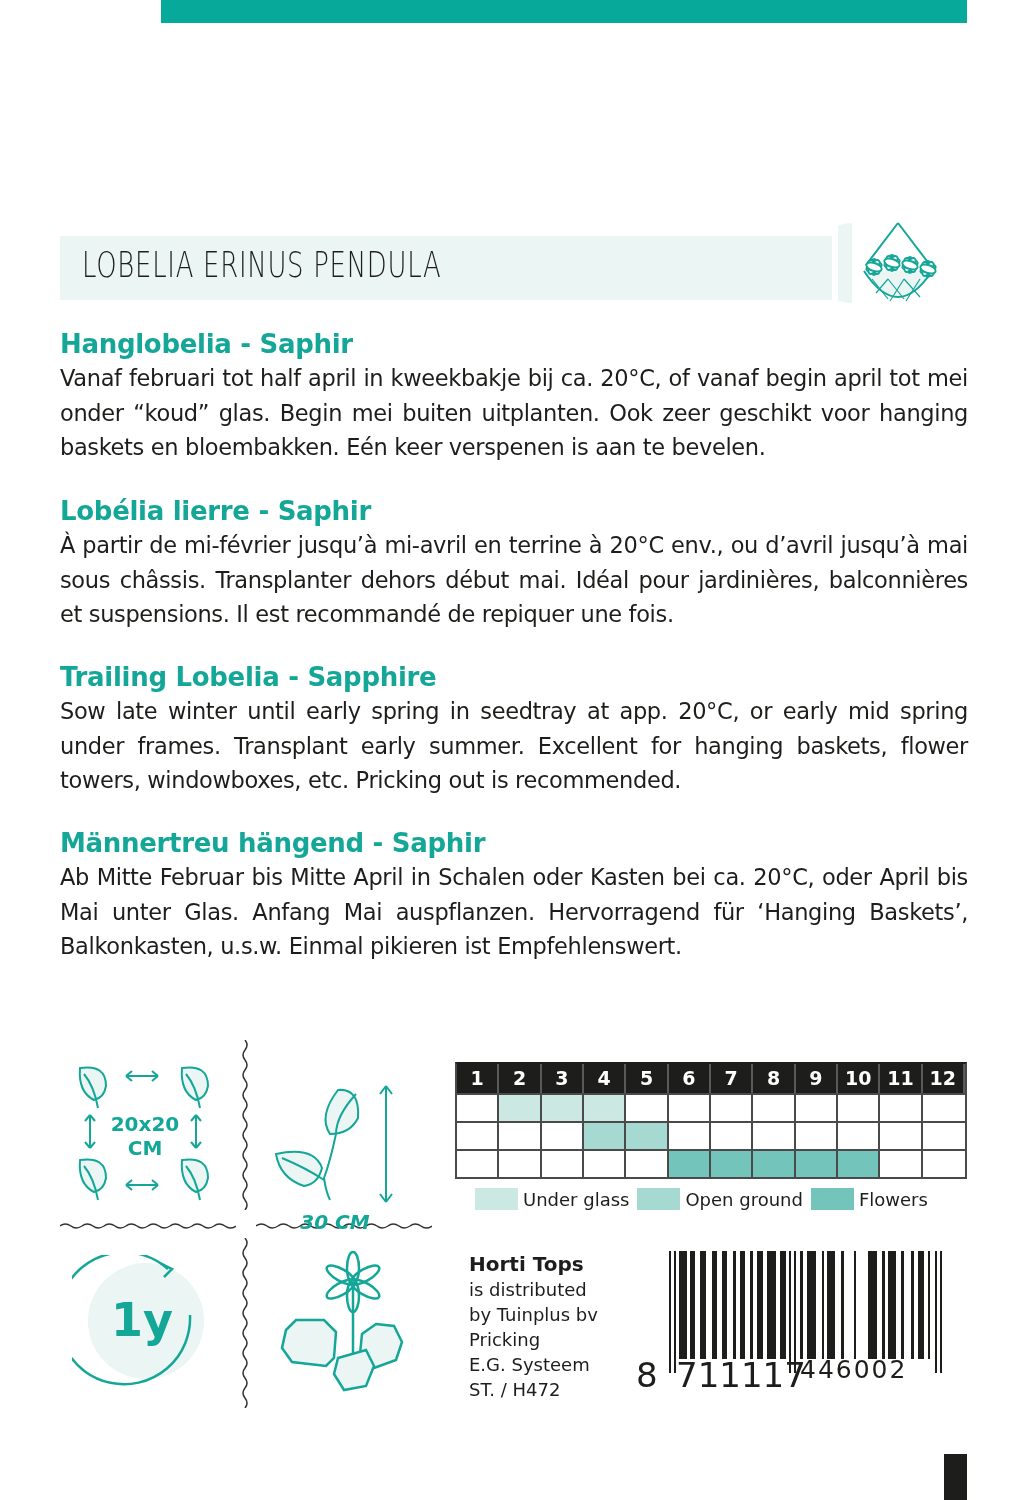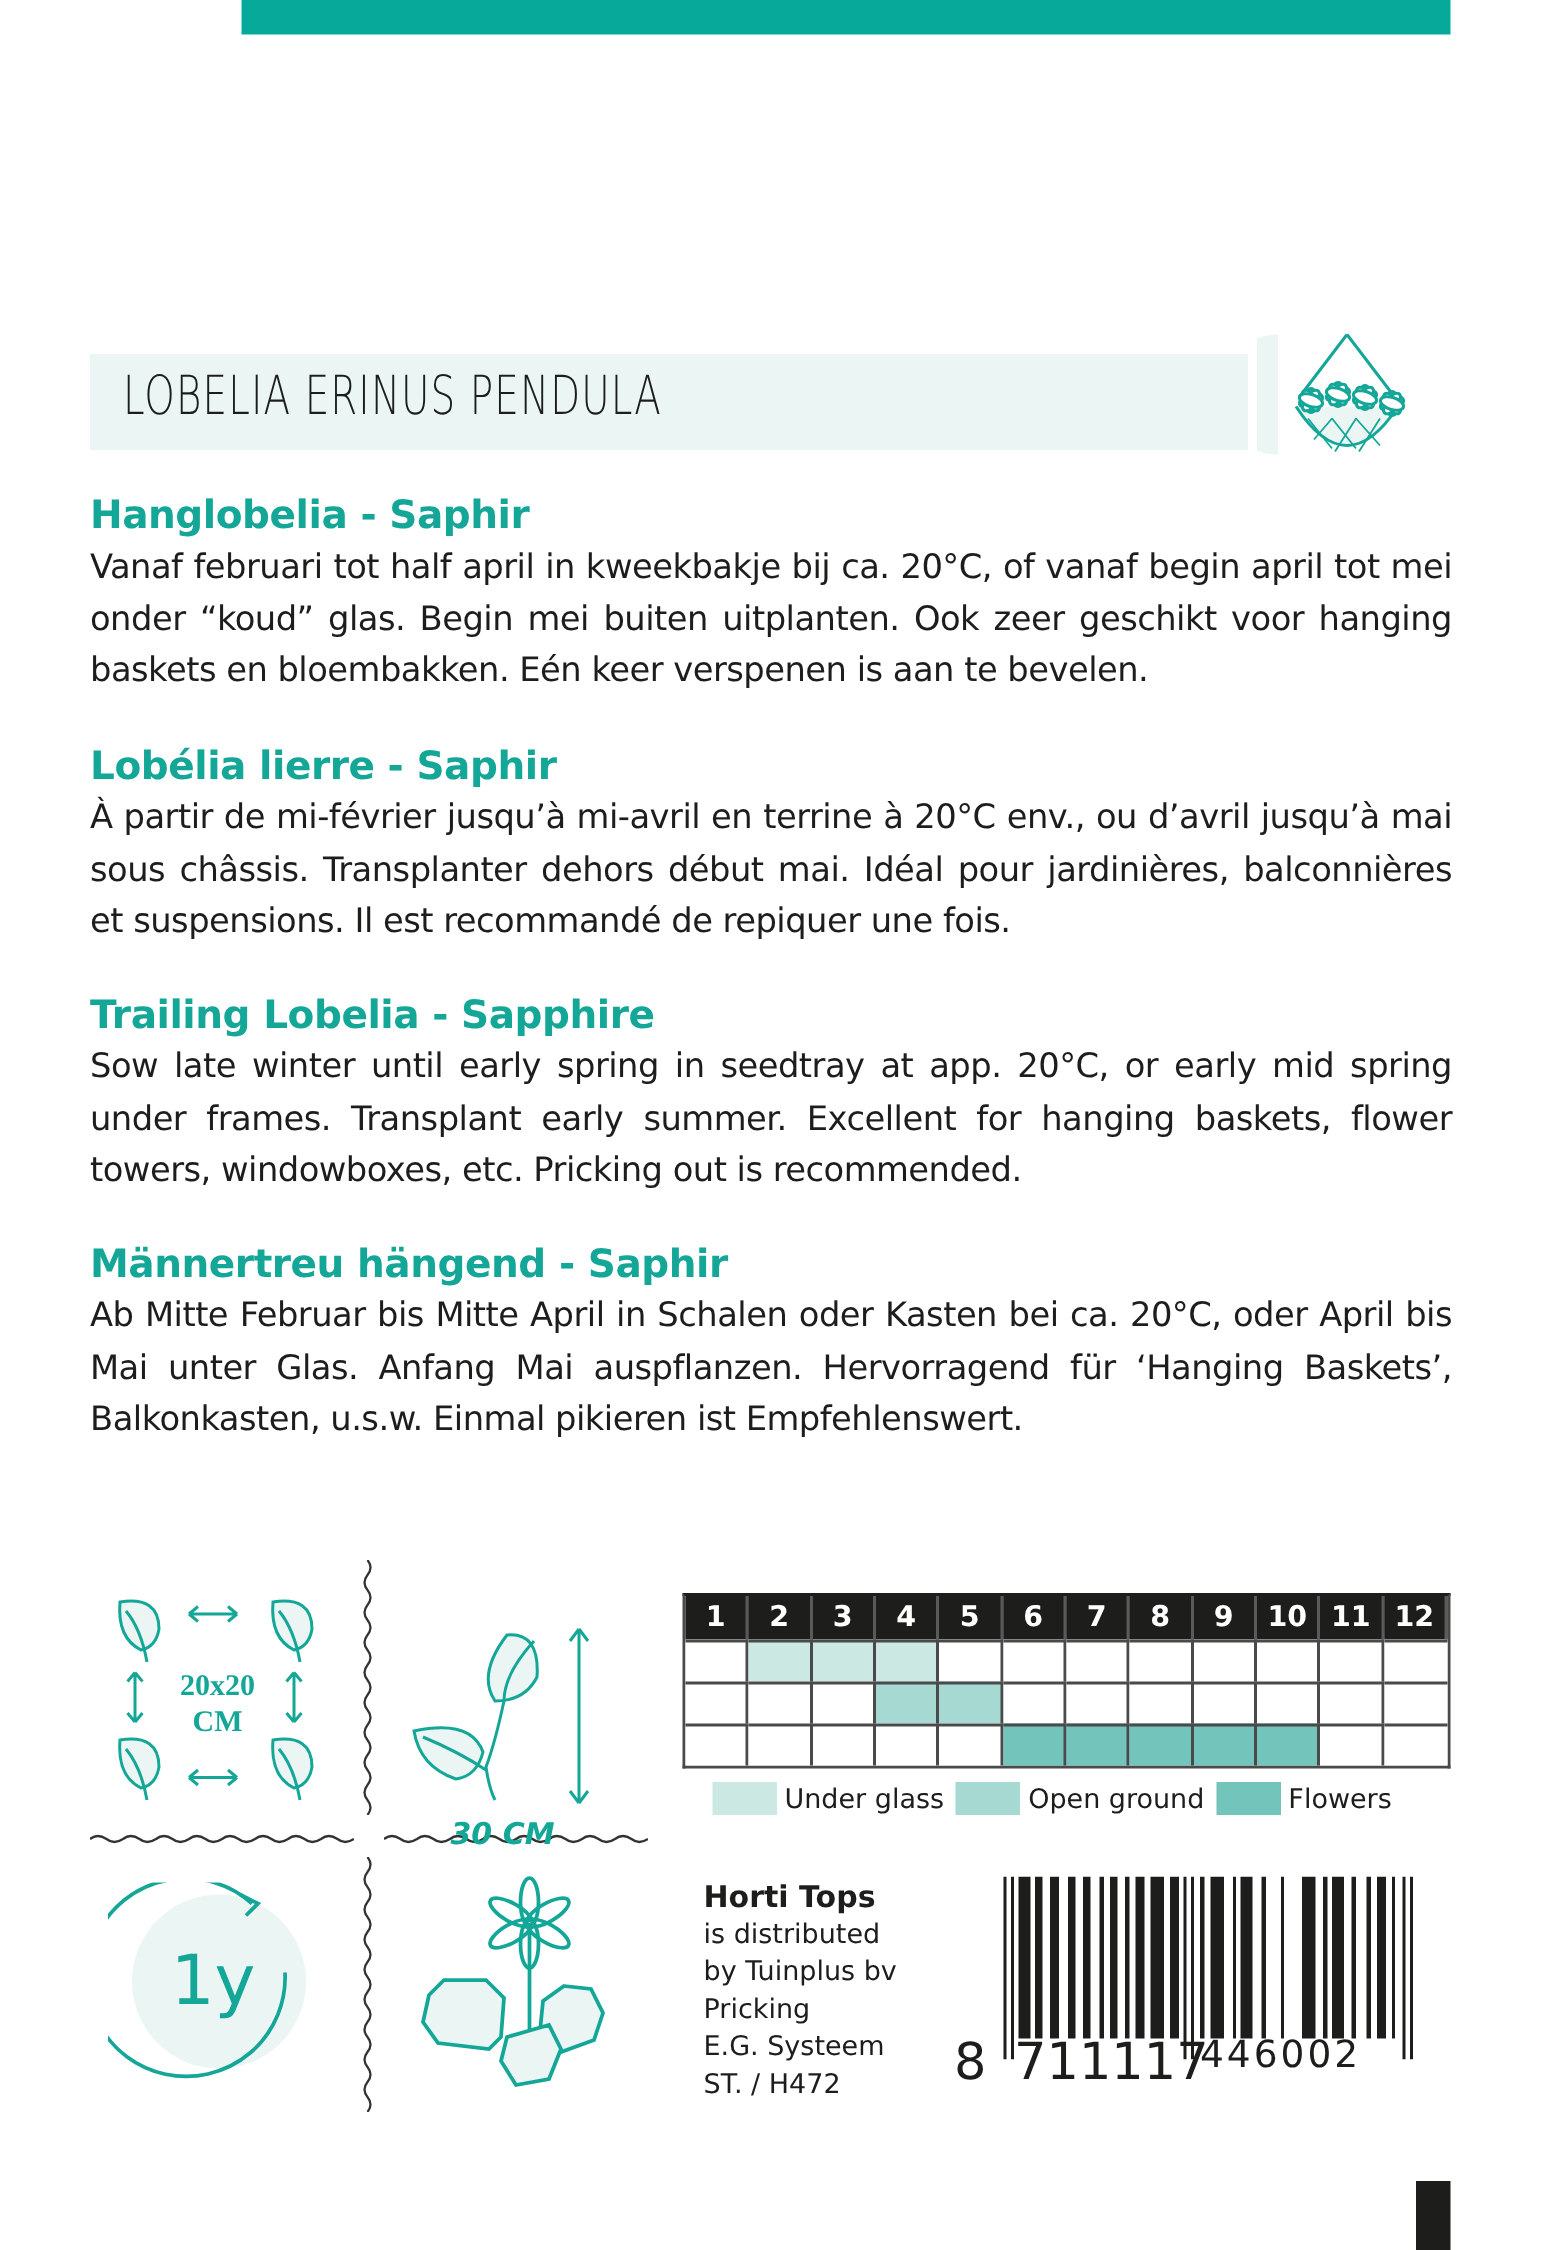--- a/index.html
+++ b/index.html
@@ -129,21 +129,21 @@
     <use href="#leaf" x="108" y="4"></use>
     <use href="#leaf" x="6" y="96"></use>
     <use href="#leaf" x="108" y="96"></use>
     <g stroke="#14a798" stroke-width="2" fill="none">
       <path d="M56 16 H88 M56 16 l6 -5 M56 16 l6 5 M88 16 l-6 -5 M88 16 l-6 5"></path>
       <path d="M56 125 H88 M56 125 l6 -5 M56 125 l6 5 M88 125 l-6 -5 M88 125 l-6 5"></path>
       <path d="M20 55 V88 M20 55 l-5 6 M20 55 l5 6 M20 88 l-5 -6 M20 88 l5 -6"></path>
       <path d="M126 55 V88 M126 55 l-5 6 M126 55 l5 6 M126 88 l-5 -6 M126 88 l5 -6"></path>
     </g>
   </svg>
-  <div class="teal-label" style="left:30px; top:52px; width:90px; line-height:24px;font-family:Liberation Serif, serif;">
+  <div class="teal-label" style="left:30px; top:52px; width:90px; line-height:24px;">
     <div>20x20</div>
     <div>CM</div>
   </div>
 </div>
 
 <div class="icon-box" style="left:270px; top:1082px; width:150px; height:155px;font-style:italic;">
   <svg width="150" height="130" viewBox="0 0 150 130">
     <path d="M68 8 Q90 6 88 36 Q80 52 60 52 Q48 34 68 8 Z" fill="#eaf5f4" stroke="#14a798" stroke-width="2"></path>
     <path d="M86 12 Q66 34 66 52" stroke="#14a798" stroke-width="2" fill="none"></path>
     <path d="M6 72 Q44 64 52 86 Q48 102 34 104 Q10 96 6 72 Z" fill="#eaf5f4" stroke="#14a798" stroke-width="2"></path>
@@ -153,21 +153,21 @@
   </svg>
   <div class="teal-label" style="left:0; top:128px; width:130px;">30 CM</div>
 </div>
 
 <div class="icon-box" style="left:72px; top:1255px; width:140px; height:140px;">
   <svg width="140" height="140" viewBox="0 0 140 140">
     <circle cx="74" cy="66" r="58" fill="#eaf5f4"></circle>
     <path d="M118 60 A66 66 0 1 1 96 14" stroke="#14a798" stroke-width="2.5" fill="none"></path>
     <path d="M88 8 L100 14 L92 22" stroke="#14a798" stroke-width="2.5" fill="none"></path>
   </svg>
-  <div style="position:absolute; left:0; top:38px; width:140px; text-align:center; color:#14a798; font-weight:normal; font-size:46px;">1y</div>
+  <div style="position:absolute; left:0; top:38px; width:140px; text-align:center; color:#14a798; font-weight:bold; font-size:46px;">1y</div>
 </div>
 
 <div class="icon-box" style="left:278px; top:1250px; width:140px; height:150px;">
   <svg width="140" height="150" viewBox="0 0 140 150">
     <g fill="none" stroke="#14a798" stroke-width="2.5">
       <g transform="translate(75,32)">
         <ellipse rx="6" ry="16" transform="rotate(0) translate(0,-14)"></ellipse>
         <ellipse rx="6" ry="16" transform="rotate(60) translate(0,-14)"></ellipse>
         <ellipse rx="6" ry="16" transform="rotate(120) translate(0,-14)"></ellipse>
         <ellipse rx="6" ry="16" transform="rotate(180) translate(0,-14)"></ellipse>

